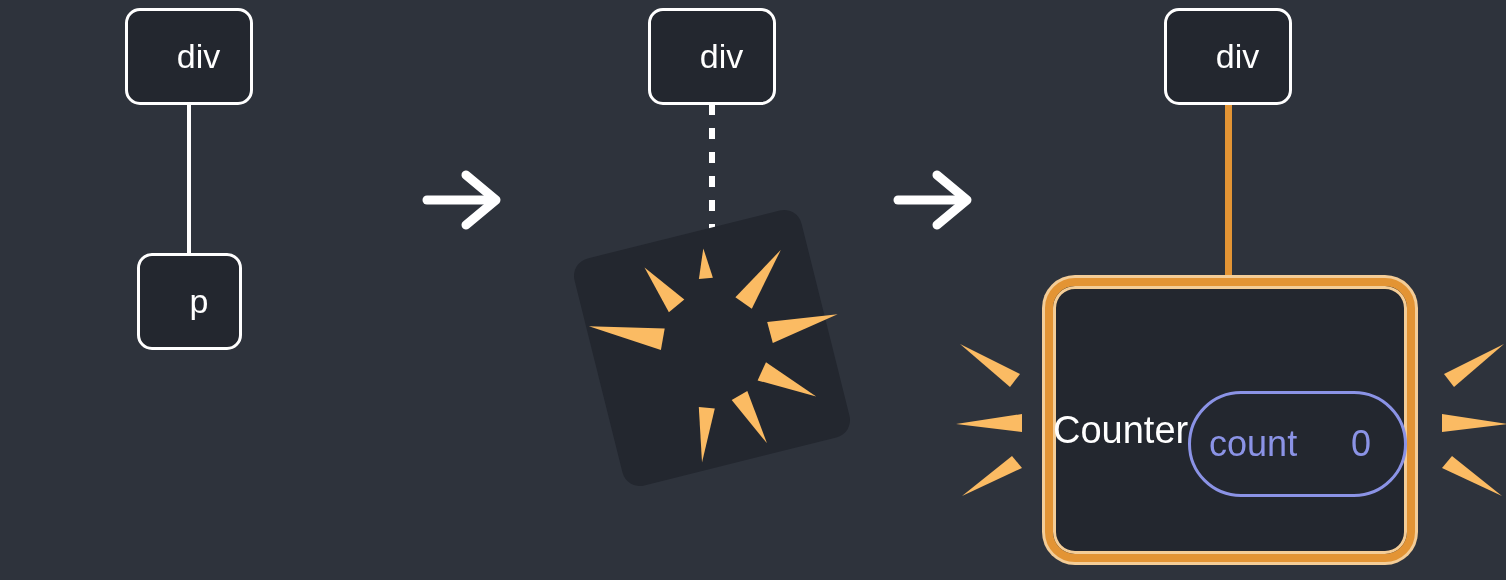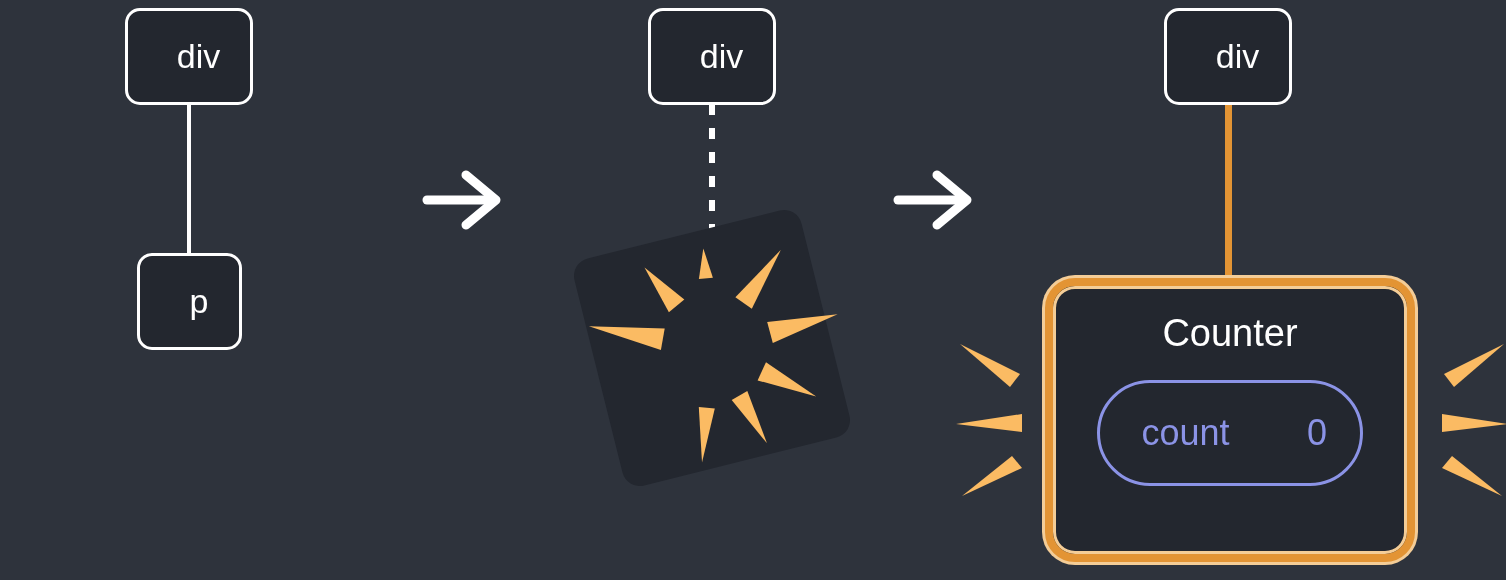--- a/index.html
+++ b/index.html
@@ -59,22 +59,22 @@
   .burst{left:562px;top:198px;z-index:2;}
   .burst polygon,.spark-group polygon{fill:var(--spark);}
   .sparks-left{left:952px;top:330px;}
   .sparks-right{left:1432px;top:330px;}
   .counter-card{
     position:absolute;left:1045px;top:278px;width:370px;height:284px;
     background:var(--node-bg);
     border:8px solid var(--orange);
     border-radius:30px;
     box-shadow:0 0 0 3px var(--glow), inset 0 0 0 3px var(--glow);
-    display:flex;flex-direction:column;align-items:center;
-    padding-top:28px;
+    display:flex;flex-direction:row;align-items:center;
+    padding-top:20px;
     z-index:2;
   }
   .counter-title{
     color:var(--text);font-size:38px;font-weight:500;line-height:1;
   }
   .state-pill{
     margin-top:28px;
     width:266px;height:106px;
     border:3px solid var(--purple);
     border-radius:53px;

